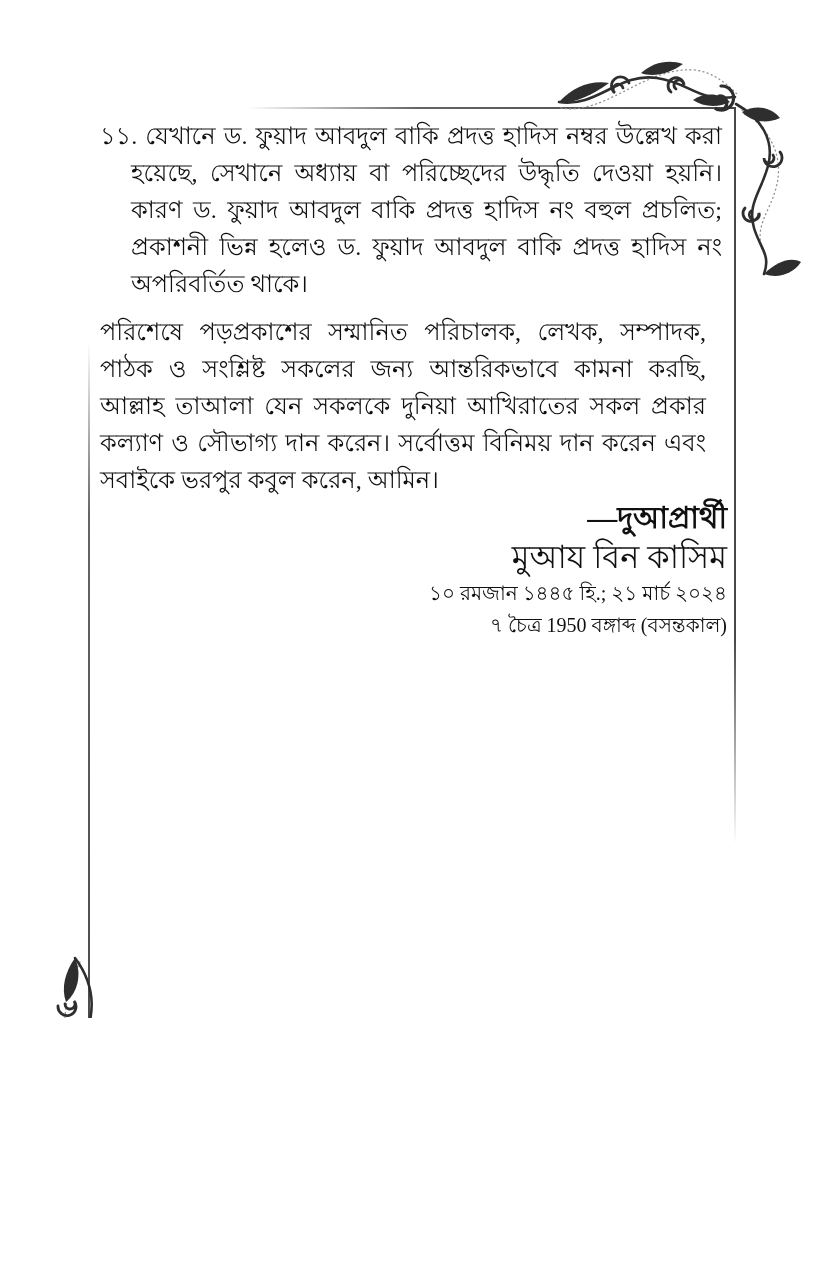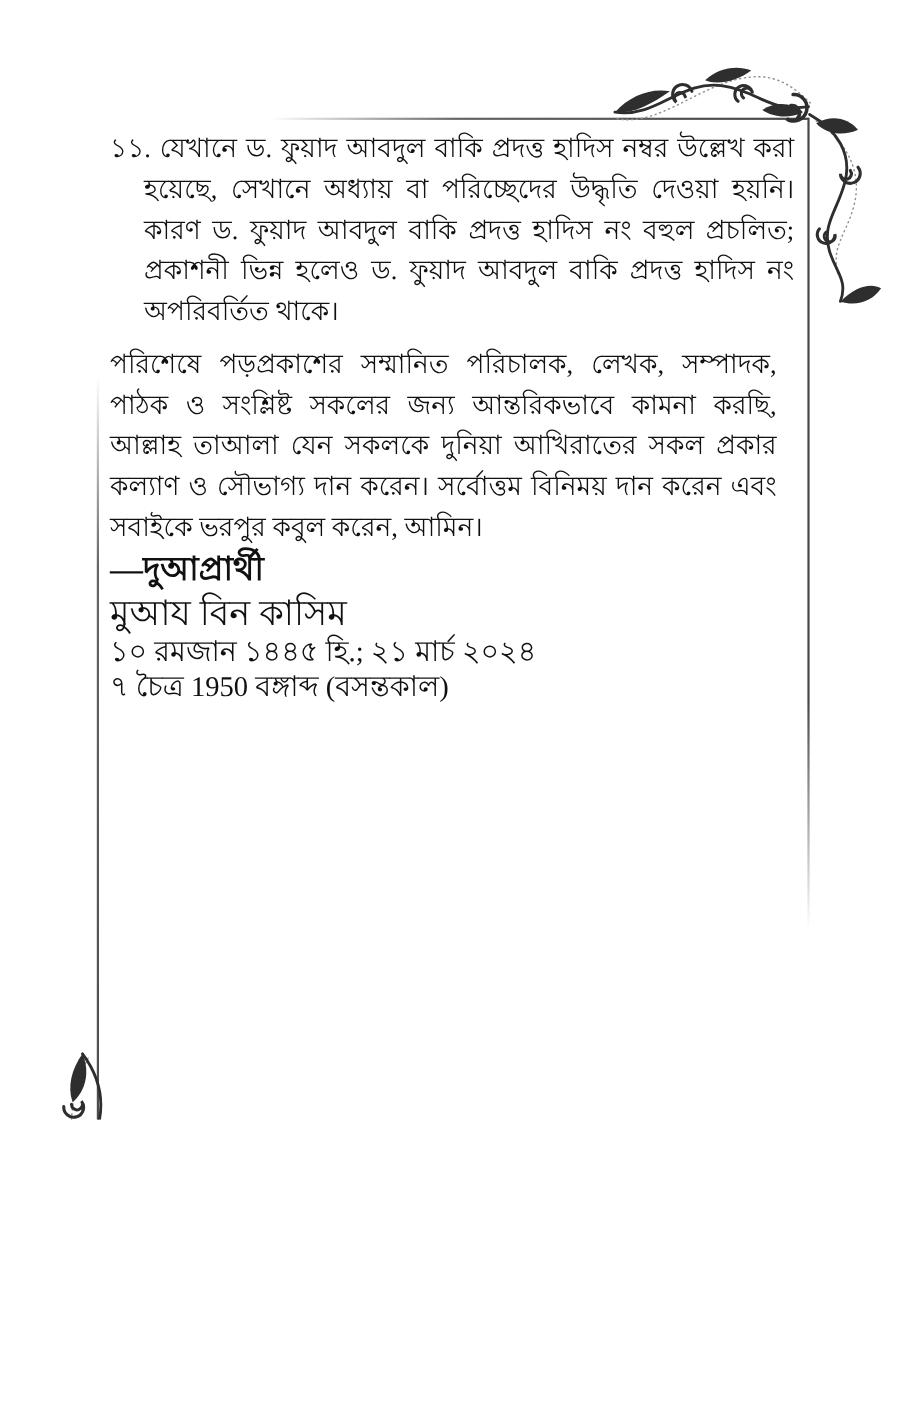--- a/index.html
+++ b/index.html
@@ -60,34 +60,35 @@
     margin: 0;
   }
   .closing {
     margin: 11px 16px 0 0;
   }
   #signature {
     position: absolute;
     left: 100px;
     top: 498px;
     width: 627px;
+    text-align: right;
   }
   .sig-role {
     font-size: 30px;
     font-weight: bold;
     line-height: 40px;
     white-space: nowrap;
   }
   .sig-name {
     font-size: 32px;
     line-height: 39px;
     white-space: nowrap;
   }
   .sig-date {
-    font-size: 26px;
+    font-size: 20px;
     line-height: 32px;
     white-space: nowrap;
   }
 </style>
 </head>
 <body>
 
 <div id="page">
 
   <div id="frame-top" class="frame-line"></div>

